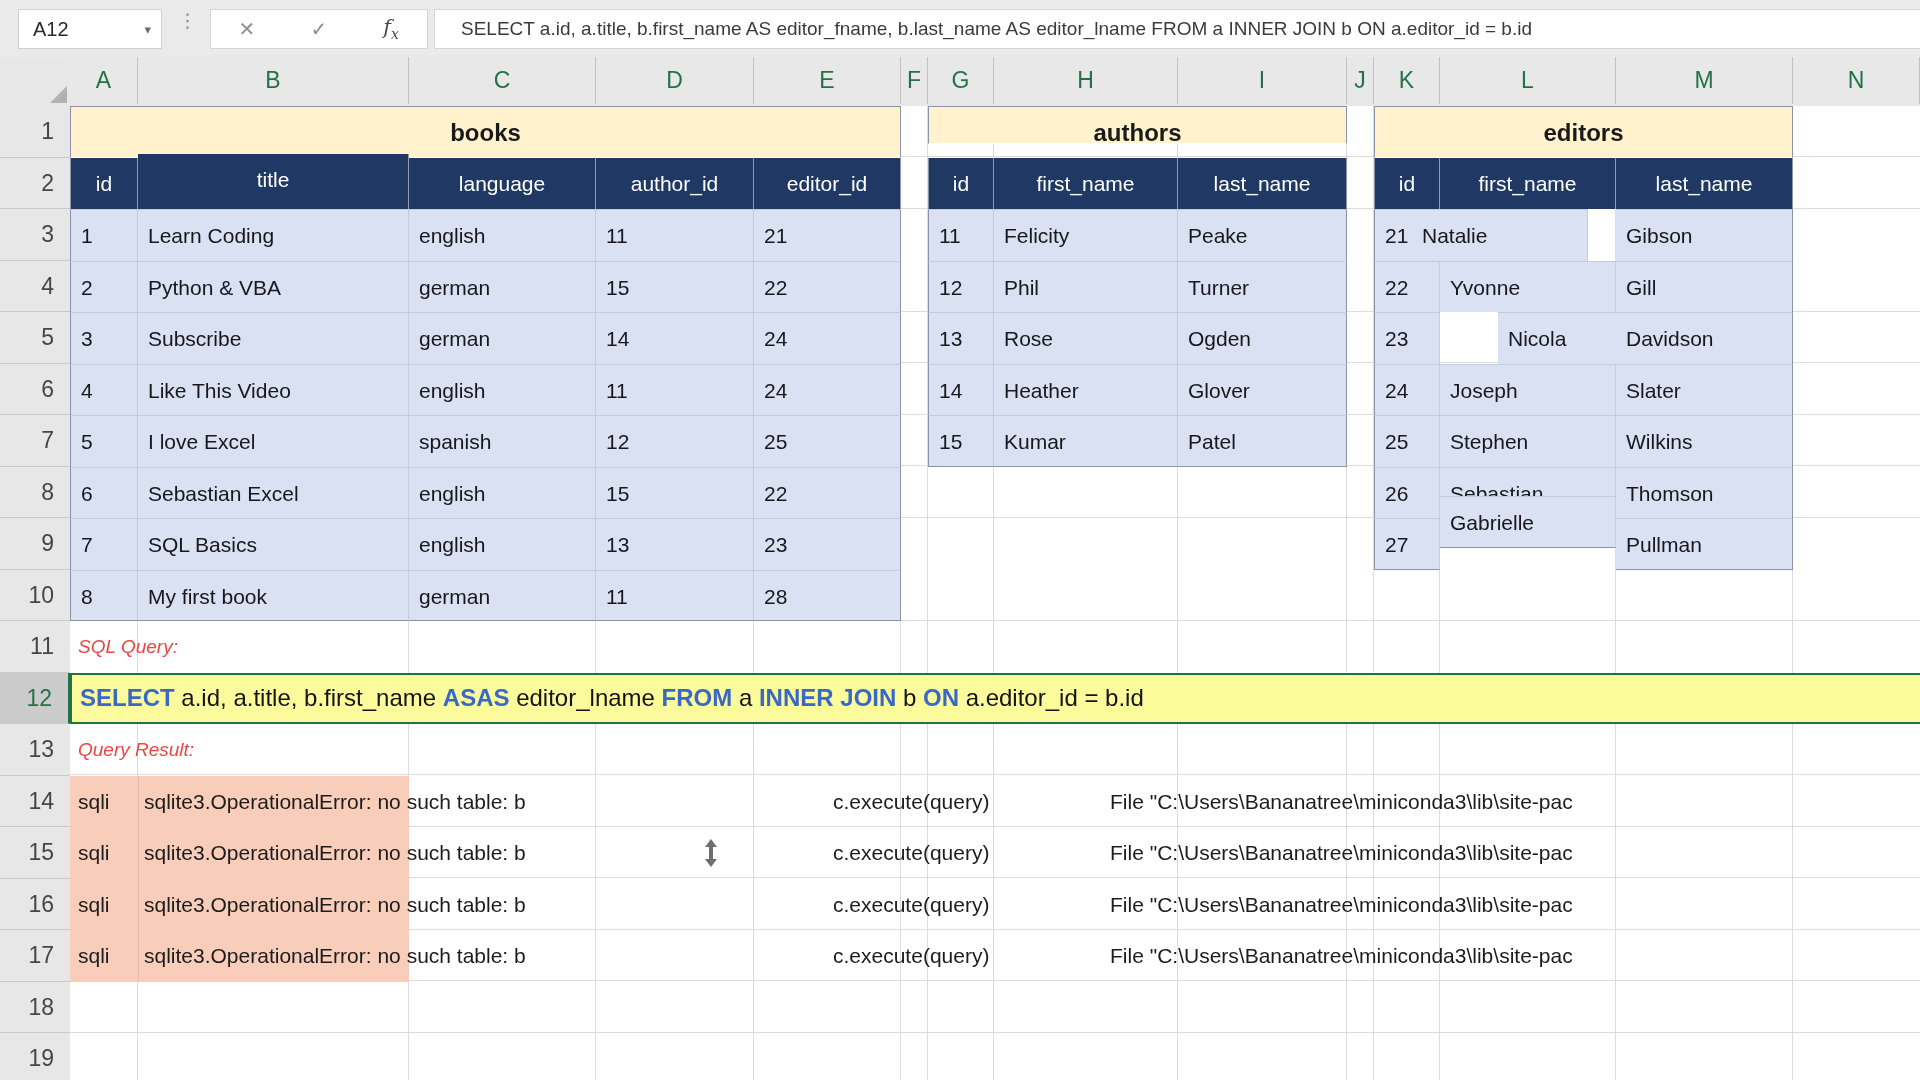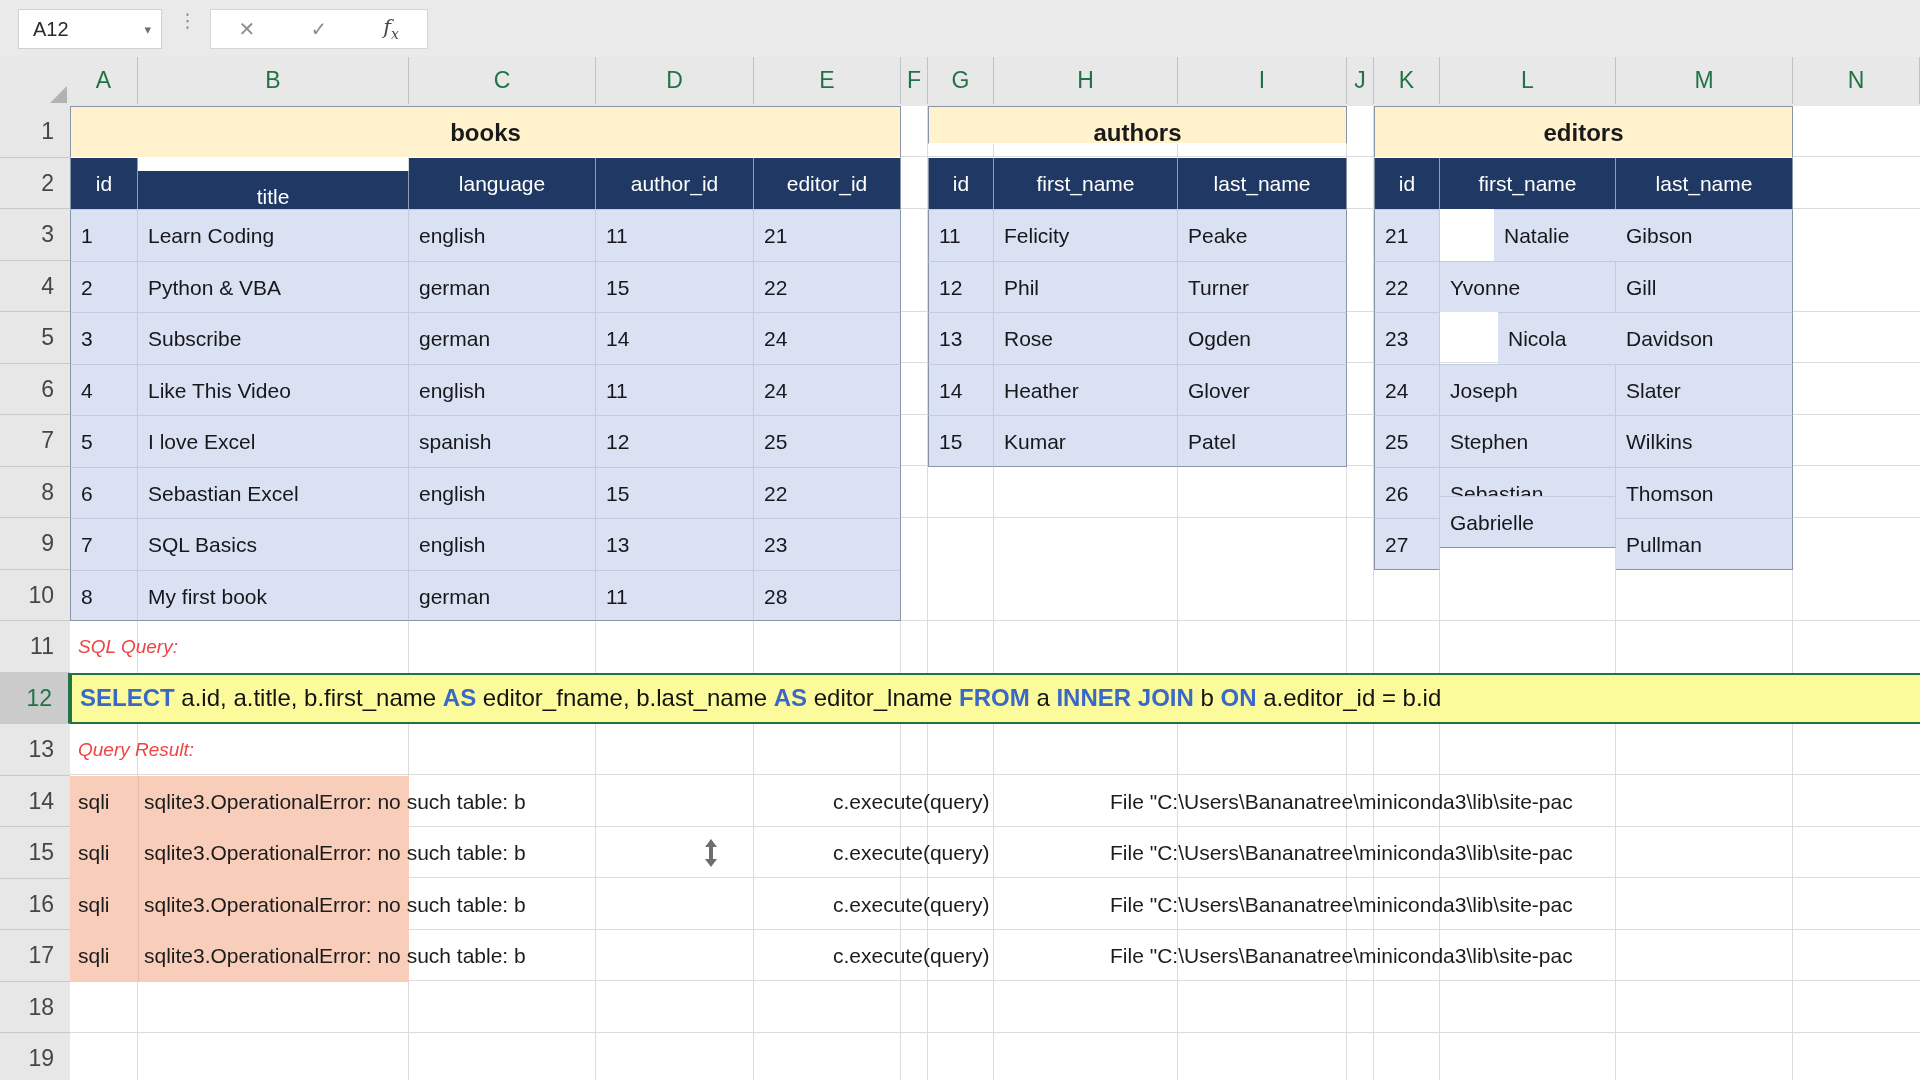--- a/index.html
+++ b/index.html
@@ -82,20 +82,21 @@
     <div id="name-box">
       <span id="name-box-value">A12</span>
       <span id="name-box-arrow">▾</span>
     </div>
     <div id="fb-dots">⋮</div>
     <div id="fb-buttons">
       <span class="fb-btn">✕</span>
       <span class="fb-btn">✓</span>
       <span class="fb-btn" id="fx-btn">f<sub>x</sub></span>
     </div>
+    <div id="formula-input">SELECT a.id, a.title, b.first_name AS editor_fname, b.last_name AS editor_lname FROM a INNER JOIN b ON a.editor_id = b.id</div>
   </div>
 
   <div id="corner">
       <div class="tri"></div>
     </div>
   <div id="col-headers">
       <div class="col-h" style="left: 0px; width: 68px;">A</div>
       <div class="col-h" style="left: 68px; width: 271px;">B</div>
       <div class="col-h" style="left: 339px; width: 187px;">C</div>
       <div class="col-h" style="left: 526px; width: 158px;">D</div>
@@ -145,21 +146,21 @@
         <div class="vline" style="left: 1107px;"></div>
         <div class="vline" style="left: 1276px;"></div>
         <div class="vline" style="left: 1303px;"></div>
         <div class="vline" style="left: 1369px;"></div>
         <div class="vline" style="left: 1545px;"></div>
         <div class="vline" style="left: 1722px;"></div>
       </div>
     <div id="tables">
         <div class="t-title" style="left: 0px; top: 0px; width: 831px; height: 51.5px; line-height: 51.5px;">books</div>
         <div class="t-head first" style="left: 0px; width: 68px; top: 51.5px; height: 51.5px; line-height: 51.5px;">id</div>
-        <div class="t-head" style="left: 68px; width: 271px; top: 65px; height: 69px; line-height: 51.5px;">title</div>
+        <div class="t-head" style="left: 68px; width: 271px; top: 48px; height: 69px; line-height: 51.5px;">title</div>
         <div class="t-head" style="left: 339px; width: 187px; top: 51.5px; height: 51.5px; line-height: 51.5px;">language</div>
         <div class="t-head" style="left: 526px; width: 158px; top: 51.5px; height: 51.5px; line-height: 51.5px;">author_id</div>
         <div class="t-head last" style="left: 684px; width: 147px; top: 51.5px; height: 51.5px; line-height: 51.5px;">editor_id</div>
         <div class="t-cell first" style="left: 0px; width: 68px; top: 103px; height: 51.5px; line-height: 51.5px;">1</div>
         <div class="t-cell" style="left: 68px; width: 271px; top: 103px; height: 51.5px; line-height: 51.5px;">Learn Coding</div>
         <div class="t-cell" style="left: 339px; width: 187px; top: 103px; height: 51.5px; line-height: 51.5px;">english</div>
         <div class="t-cell" style="left: 526px; width: 158px; top: 103px; height: 51.5px; line-height: 51.5px;">11</div>
         <div class="t-cell last" style="left: 684px; width: 147px; top: 103px; height: 51.5px; line-height: 51.5px;">21</div>
         <div class="t-cell first" style="left: 0px; width: 68px; top: 154.5px; height: 51.5px; line-height: 51.5px;">2</div>
         <div class="t-cell" style="left: 68px; width: 271px; top: 154.5px; height: 51.5px; line-height: 51.5px;">Python &amp; VBA</div>
@@ -213,21 +214,21 @@
         <div class="t-cell" style="left: 924px; width: 184px; top: 257.5px; height: 51.5px; line-height: 51.5px;">Heather</div>
         <div class="t-cell last" style="left: 1108px; width: 169px; top: 257.5px; height: 51.5px; line-height: 51.5px;">Glover</div>
         <div class="t-cell first bottom" style="left: 858px; width: 66px; top: 309px; height: 51.5px; line-height: 51.5px;">15</div>
         <div class="t-cell bottom" style="left: 924px; width: 184px; top: 309px; height: 51.5px; line-height: 51.5px;">Kumar</div>
         <div class="t-cell last bottom" style="left: 1108px; width: 169px; top: 309px; height: 51.5px; line-height: 51.5px;">Patel</div>
         <div class="t-title" style="left: 1304px; top: 0px; width: 419px; height: 51.5px; line-height: 51.5px;">editors</div>
         <div class="t-head first" style="left: 1304px; width: 66px; top: 51.5px; height: 51.5px; line-height: 51.5px;">id</div>
         <div class="t-head" style="left: 1370px; width: 176px; top: 51.5px; height: 51.5px; line-height: 51.5px;">first_name</div>
         <div class="t-head last" style="left: 1546px; width: 177px; top: 51.5px; height: 51.5px; line-height: 51.5px;">last_name</div>
         <div class="t-cell first" style="left: 1304px; width: 66px; top: 103px; height: 51.5px; line-height: 51.5px;">21</div>
-        <div class="t-cell" style="left: 1424px; width: 176px; top: 103px; height: 51.5px; line-height: 51.5px;">Natalie</div>
+        <div class="t-cell" style="left: 1342px; width: 176px; top: 103px; height: 51.5px; line-height: 51.5px;">Natalie</div>
         <div class="t-cell last" style="left: 1546px; width: 177px; top: 103px; height: 51.5px; line-height: 51.5px;">Gibson</div>
         <div class="t-cell first" style="left: 1304px; width: 66px; top: 154.5px; height: 51.5px; line-height: 51.5px;">22</div>
         <div class="t-cell" style="left: 1370px; width: 176px; top: 154.5px; height: 51.5px; line-height: 51.5px;">Yvonne</div>
         <div class="t-cell last" style="left: 1546px; width: 177px; top: 154.5px; height: 51.5px; line-height: 51.5px;">Gill</div>
         <div class="t-cell first" style="left: 1304px; width: 66px; top: 206px; height: 51.5px; line-height: 51.5px;">23</div>
         <div class="t-cell" style="left: 1428px; width: 176px; top: 206px; height: 51.5px; line-height: 51.5px;">Nicola</div>
         <div class="t-cell last" style="left: 1546px; width: 177px; top: 206px; height: 51.5px; line-height: 51.5px;">Davidson</div>
         <div class="t-cell first" style="left: 1304px; width: 66px; top: 257.5px; height: 51.5px; line-height: 51.5px;">24</div>
         <div class="t-cell" style="left: 1370px; width: 176px; top: 257.5px; height: 51.5px; line-height: 51.5px;">Joseph</div>
         <div class="t-cell last" style="left: 1546px; width: 177px; top: 257.5px; height: 51.5px; line-height: 51.5px;">Slater</div>
@@ -238,21 +239,21 @@
         <div class="t-cell" style="left: 1370px; width: 176px; top: 360.5px; height: 51.5px; line-height: 51.5px;">Sebastian</div>
         <div class="t-cell last" style="left: 1546px; width: 177px; top: 360.5px; height: 51.5px; line-height: 51.5px;">Thomson</div>
         <div class="t-cell first bottom" style="left: 1304px; width: 66px; top: 412px; height: 51.5px; line-height: 51.5px;">27</div>
         <div class="t-cell bottom" style="left: 1370px; width: 176px; top: 390px; height: 51.5px; line-height: 51.5px;">Gabrielle</div>
         <div class="t-cell last bottom" style="left: 1546px; width: 177px; top: 412px; height: 51.5px; line-height: 51.5px;">Pullman</div>
       </div>
 
     <div class="lbl" id="lbl-sql" style="top: 515px; height: 51.5px; line-height: 51.5px;">SQL Query:</div>
 
     <div id="sql-row" style="top: 566.5px; height: 51.5px;">
-      <div id="sql-line"><span class="kw">SELECT</span><span> a.id, a.title, b.first_name </span><span class="kw">AS</span><span> editor_fname, b.last_name </span><span class="kw">AS</span><span> editor_lname </span><span class="kw">FROM</span><span> a </span><span class="kw">INNER JOIN</span><span> b </span><span class="kw">ON</span><span> a.editor_id = b.id</span></div>
+      <div id="sql-line"><span class="kw">SELECT</span><span> a.id, a.title, b.first_name </span><span class="kw">AS</span><span class="kw">AS</span><span> editor_lname </span><span class="kw">FROM</span><span> a </span><span class="kw">INNER JOIN</span><span> b </span><span class="kw">ON</span><span> a.editor_id = b.id</span></div>
     </div>
 
     <div class="lbl" id="lbl-result" style="top: 618px; height: 51.5px; line-height: 51.5px;">Query Result:</div>
 
     <div id="err-block" style="left: 0px; top: 669.5px; width: 339px; height: 206px;">
         <div class="a-sep"></div>
       </div>
     <div id="err-rows">
         <div class="err-row" style="top: 669.5px; height: 51.5px;">
           <span style="left: 8px; line-height: 51.5px;">sqli</span>

